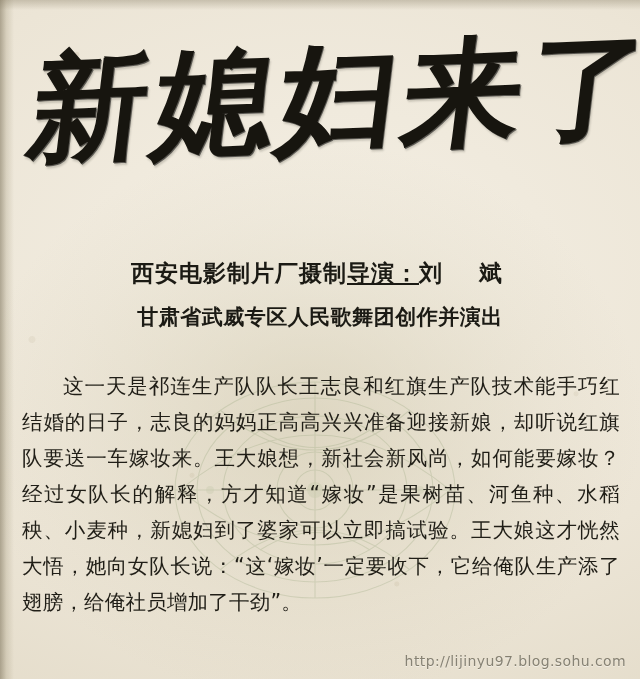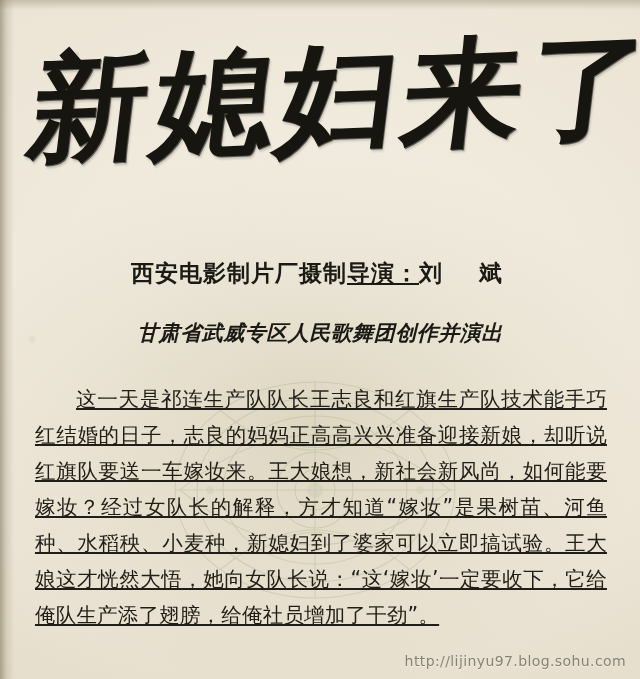--- a/index.html
+++ b/index.html
@@ -107,48 +107,46 @@
     font-size: 23px;
     color: #1b1a14;
     letter-spacing: 1px;
     white-space: nowrap;
   }
   .credit-line-1 .studio { }
   .credit-line-1 .director-label { letter-spacing: 1px; text-decoration: underline; }
   .credit-line-1 .director-name { letter-spacing: 7px; text-align: center; }
 
   .credit-line-2 {
-    margin-top: 30px;
+    margin-top: 14px;
     font-family: "DejaVu Sans", sans-serif;
     font-weight: 700;
     font-size: 21px;
     color: #1b1a14;
     letter-spacing: 0.5px;
     white-space: nowrap;
-    font-style: italic;
   }
 
   
   .body-text {
     position: absolute;
     left: 22px;
     top: 368px;
     width: 598px;
     font-family: "DejaVu Sans", sans-serif;
     font-size: 20.5px;
     line-height: 36px;
     color: #201e17;
     text-align: justify;
     text-justify: inter-character;
     letter-spacing: 0.2px;
   }
   .body-text p {
-    margin: 13px;
+    margin: 0;
     text-indent: 2em;
-    text-decoration: underline;
   }
 
   
   .url-watermark {
     position: absolute;
     right: 14px;
     bottom: 10px;
     font-family: "DejaVu Sans", sans-serif;
     font-size: 14px;
     color: rgba(90,85,70,0.70);

